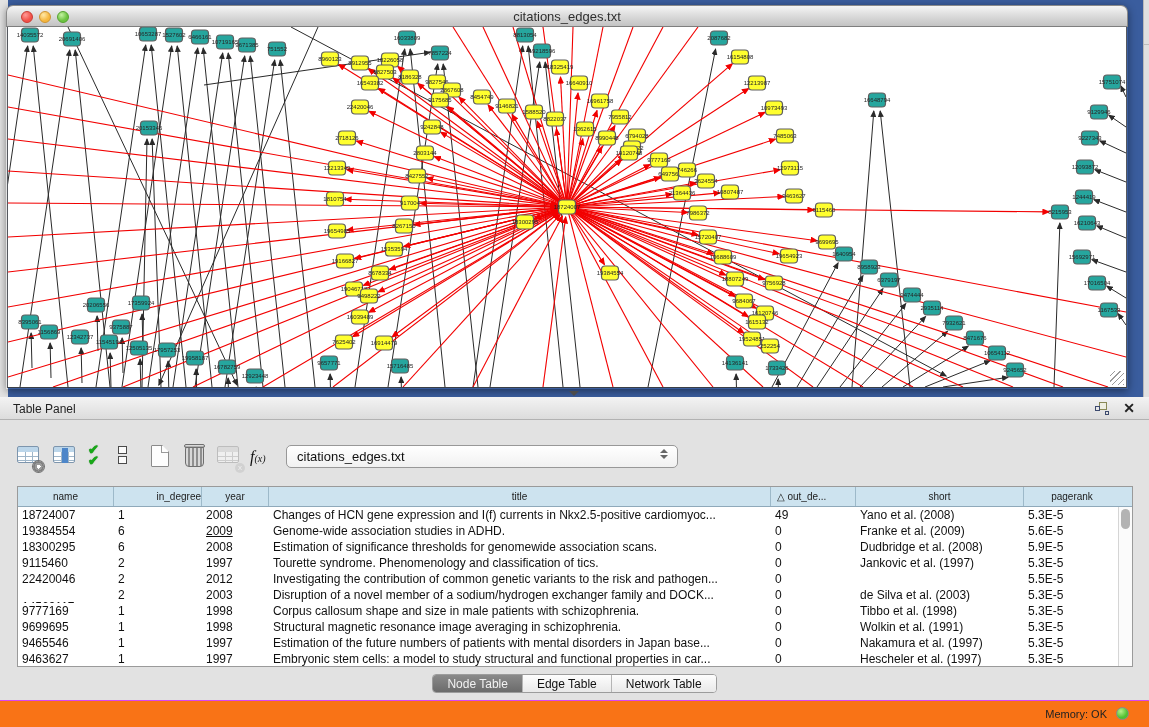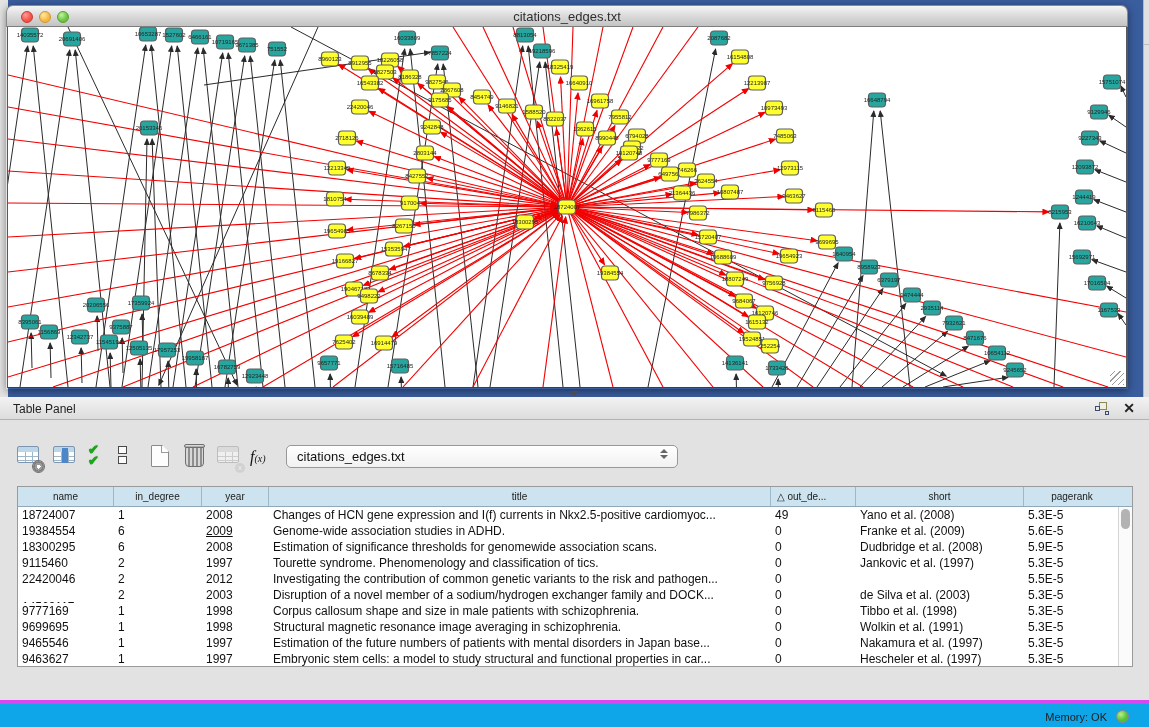--- a/index.html
+++ b/index.html
@@ -79,21 +79,21 @@
   .td { font-size:12px; color:#101010; line-height:16px; padding-left:4px; white-space:nowrap; overflow:hidden; }
   .vsb { position:absolute; right:0; top:20px; width:14px; bottom:0; background:#fbfbfb; border-left:1px solid #d5d5d5; }
   .vsb .thumb { position:absolute; left:2px; top:2px; width:9px; height:20px; background:#b3b3b3; border-radius:5px; }
 
   .segrow { position:absolute; left:0; top:277px; width:100%; height:20px; text-align:center; }
   .seg { display:inline-flex; height:19px; border:1px solid #9c9c9c; border-radius:4px; overflow:hidden; background:#fff; }
   .seg .sb { font-size:12px; line-height:18px; padding:0 14px; color:#111; background:linear-gradient(#fdfdfd,#e9e9e9); border-right:1px solid #b5b5b5; cursor:pointer; }
   .seg .sb:last-child { border-right:none; }
   .seg .sb.sel { background:linear-gradient(#8a8a8a,#6b6b6b); color:#f2f2f2; }
 
-  .statusbar { position:absolute; left:0; bottom:0; width:100%; height:27px; background:#0ea5e9; border-top:4px solid #d946ef; }
+  .statusbar { position:absolute; left:0; bottom:0; width:100%; height:27px; background:#f97316; border-top:1px solid #d946ef; }
   .mem { position:absolute; right:42px; top:7px; font-size:11px; color:#222; }
   .memdot { position:absolute; right:20px; top:6px; width:13px; height:13px; border-radius:50%;
             background:radial-gradient(circle at 35% 30%, #b8f089, #51c032 60%); border:1px solid #8a8a8a; }
 </style>
 </head>
 <body>
 
 <div class="net-region">
   <div class="desktop"></div>
   <div class="right-strip">
@@ -827,21 +827,21 @@
       <span class="arrows">
           <div class="up"></div>
           <div class="dn"></div>
         </span>
     </div>
   </div>
 
   <div class="tablewrap">
     <div class="thead" id="thead">
         <div class="th" style="width: 96px; flex: 0 0 auto;">name</div>
-        <div class="th" style="width: 88px; flex: 0 0 auto;">in_degree</div>
+        <div class="th" style="width: 88px; flex: 0 0 auto; text-align: right;">in_degree</div>
         <div class="th" style="width: 67px; flex: 0 0 auto;">year</div>
         <div class="th" style="width: 502px; flex: 0 0 auto;">title</div>
         <div class="th" style="width: 85px; flex: 0 0 auto; text-align: left; padding-left: 6px;">△ out_de...</div>
         <div class="th" style="width: 168px; flex: 0 0 auto;">short</div>
         <div class="th" style="width: 96px; flex: 0 0 auto;">pagerank</div>
       </div>
     <div class="tbody" id="tbody">
         <div class="tr">
           <div class="td" style="width: 96px; flex: 0 0 auto;">18724007</div>
           <div class="td" style="width: 88px; flex: 0 0 auto;">1</div>
@@ -931,18 +931,25 @@
           <div class="td" style="width: 85px; flex: 0 0 auto;">0</div>
           <div class="td" style="width: 168px; flex: 0 0 auto;">Hescheler et al. (1997)</div>
           <div class="td" style="width: 96px; flex: 0 0 auto;">5.3E-5</div>
         </div>
       </div>
     <div class="vsb">
         <div class="thumb"></div>
       </div>
   </div>
 
+  <div class="segrow">
+    <div class="seg" id="segtabs">
+        <div class="sb sel">Node Table</div>
+        <div class="sb">Edge Table</div>
+        <div class="sb">Network Table</div>
+      </div>
+  </div>
 
   <div class="statusbar">
     <span class="mem">Memory: OK</span>
     <span class="memdot"></span>
   </div>
 </div>
 
 </body></html>

